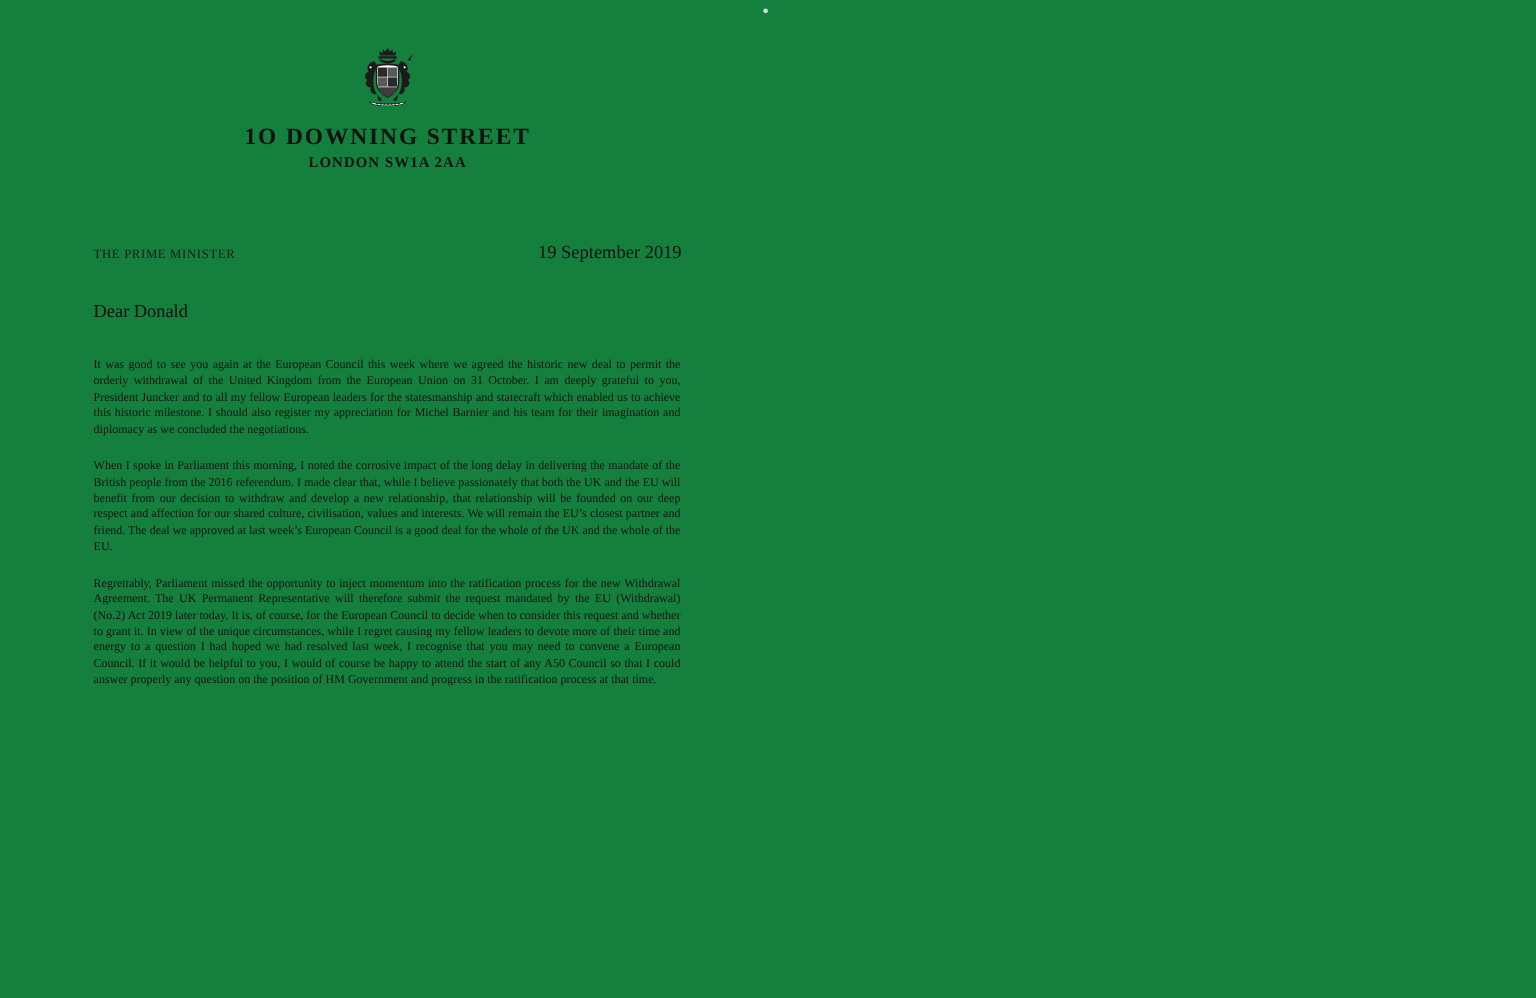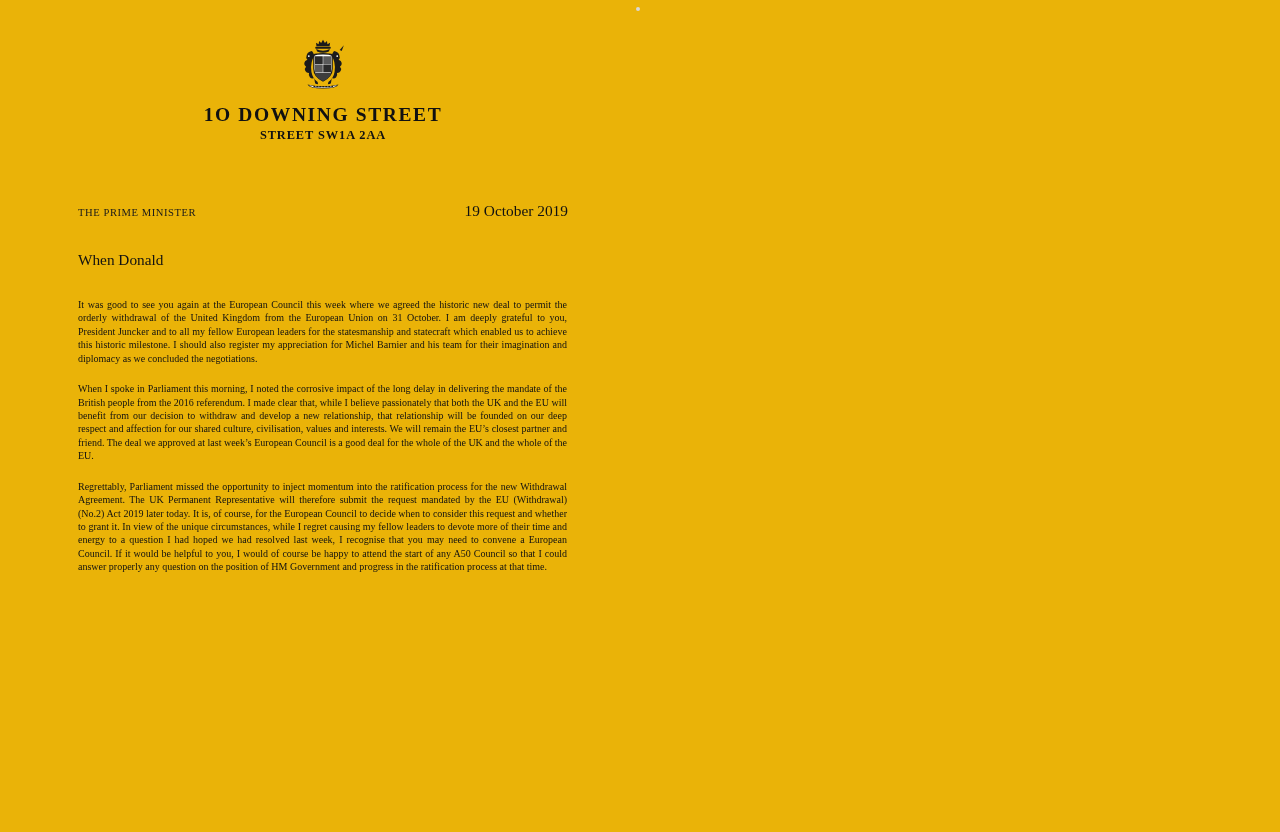--- a/index.html
+++ b/index.html
@@ -16,21 +16,21 @@
     font-family: "Liberation Serif", "DejaVu Serif", serif;
     color: #111111;
     -webkit-font-smoothing: antialiased;
   }
 
   .sheet {
     position: absolute;
     top: 0; left: 0;
     width: 1280px;
     height: 832px;
-    background: #eab308;
+    background: #15803d;
   }
 
   
   .page-col {
     position: absolute;
     top: 0;
     height: 832px;
   }
   .page-left  { left: 0;   width: 625px; }
   .page-right { left: 625px; width: 655px; }
@@ -161,30 +161,30 @@
           <rect x="44" y="80.2" width="3" height="2"></rect>
             <rect x="49" y="80.4" width="3" height="2"></rect>
           <rect x="54" y="80.5" width="3" height="2"></rect>
             <rect x="59" y="80.6" width="3" height="2"></rect>
           <rect x="64" y="80.5" width="3" height="2"></rect>
             <rect x="69" y="80.4" width="3" height="2"></rect>
           <rect x="74" y="80.2" width="3" height="2"></rect>
         </g>
       </svg>
       <div class="lh-title">1O DOWNING STREET</div>
-      <div class="lh-sub">STREET SW1A 2AA</div>
+      <div class="lh-sub">LONDON SW1A 2AA</div>
     </div>
 
     <div class="hdr-row">
       <div class="hdr-pm">THE PRIME MINISTER</div>
-      <div class="hdr-date">19 October 2019</div>
+      <div class="hdr-date">19 September 2019</div>
     </div>
 
     <div class="body-left">
-      <div class="salutation">When Donald</div>
+      <div class="salutation">Dear Donald</div>
       <p class="para">It was good to see you again at the European Council this week where we agreed the historic new deal to permit the orderly withdrawal of the United Kingdom from the European Union on 31 October. I am deeply grateful to you, President Juncker and to all my fellow European leaders for the statesmanship and statecraft which enabled us to achieve this historic milestone. I should also register my appreciation for Michel Barnier and his team for their imagination and diplomacy as we concluded the negotiations.</p>
       <p class="para">When I spoke in Parliament this morning, I noted the corrosive impact of the long delay in delivering the mandate of the British people from the 2016 referendum. I made clear that, while I believe passionately that both the UK and the EU will benefit from our decision to withdraw and develop a new relationship, that relationship will be founded on our deep respect and affection for our shared culture, civilisation, values and interests. We will remain the EU’s closest partner and friend. The deal we approved at last week’s European Council is a good deal for the whole of the UK and the whole of the EU.</p>
       <p class="para">Regrettably, Parliament missed the opportunity to inject momentum into the ratification process for the new Withdrawal Agreement. The UK Permanent Representative will therefore submit the request mandated by the EU (Withdrawal) (No.2) Act 2019 later today. It is, of course, for the European Council to decide when to consider this request and whether to grant it. In view of the unique circumstances, while I regret causing my fellow leaders to devote more of their time and energy to a question I had hoped we had resolved last week, I recognise that you may need to convene a European Council. If it would be helpful to you, I would of course be happy to attend the start of any A50 Council so that I could answer properly any question on the position of HM Government and progress in the ratification process at that time.</p>
     </div>
   </div>
 
   <div class="speck"></div>
 
   <div class="page-col page-right">
     

